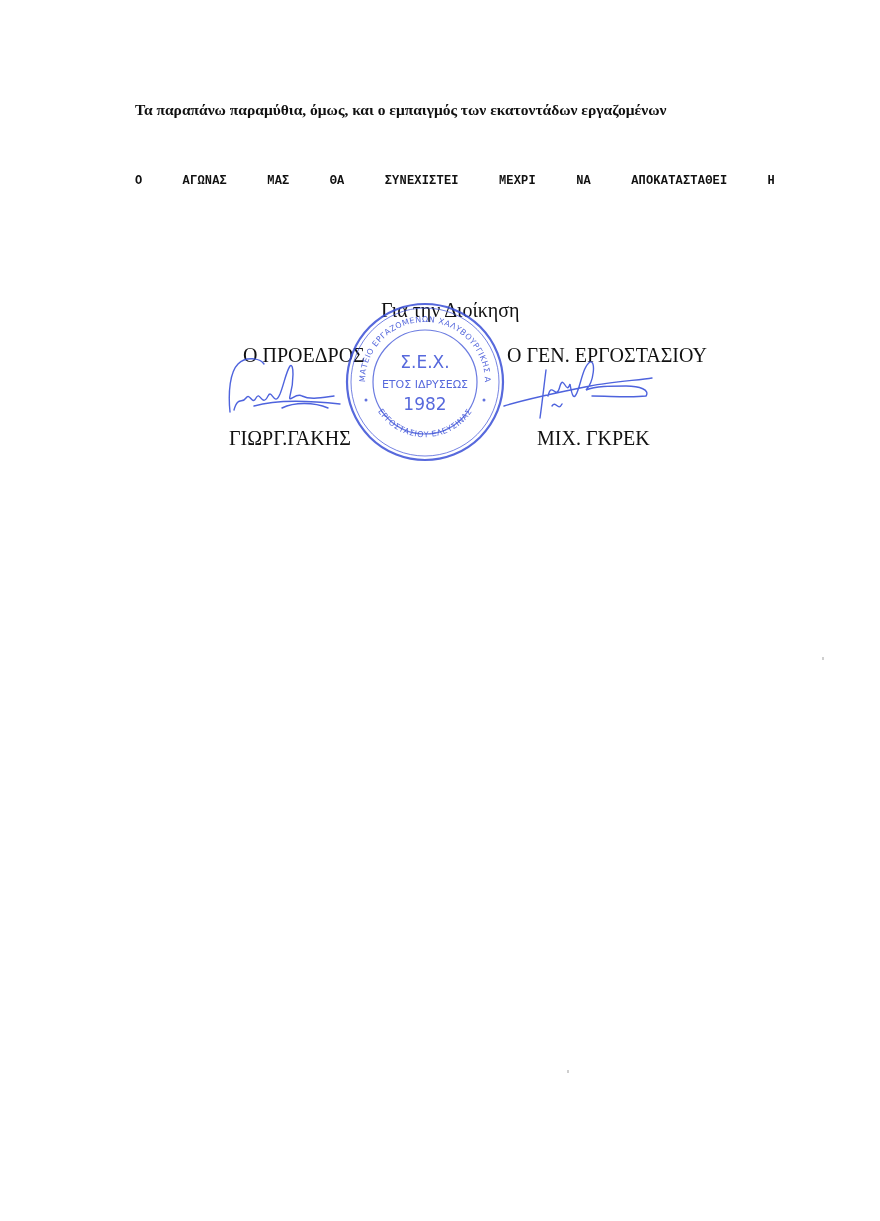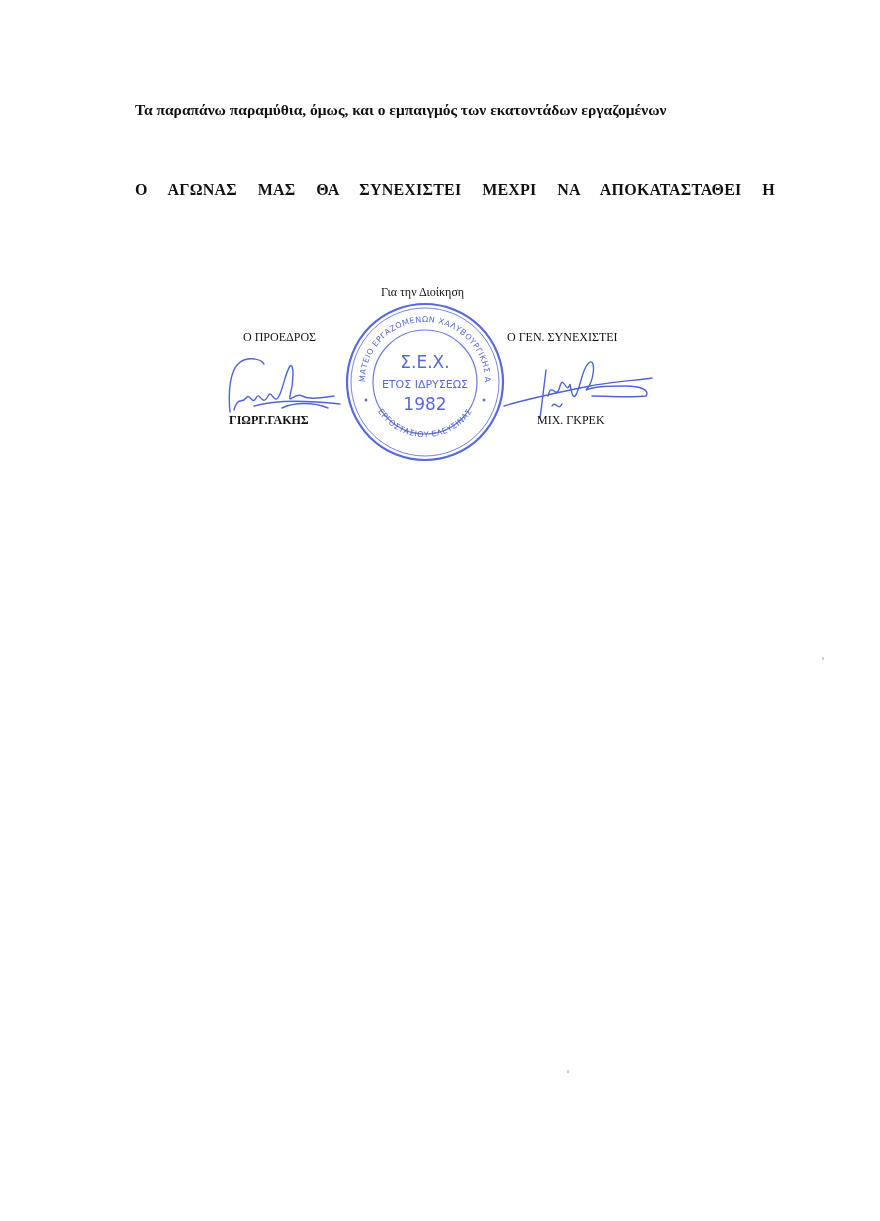--- a/index.html
+++ b/index.html
@@ -1,28 +1,28 @@
 <!DOCTYPE html>
 <html><head>
 <meta charset="utf-8">
 <style>
   html, body { margin: 0; padding: 0; background: #ffffff; }
   body { width: 880px; height: 1221px; position: relative; overflow: hidden;
          font-family: "Liberation Serif", "DejaVu Serif", serif; color: #111; }
   .page { position: absolute; left: 0; top: 0; width: 880px; height: 1221px; background: #fff; }
   .para { position: absolute; left: 135px; width: 640px; font-weight: bold; font-size: 15.5px; }
   .p1 { top: 92px; line-height: 35px; }
-  .p2 { top: 172px; line-height: 36px; font-size: 16px; letter-spacing: 0.2px; }
+  .p2 { top: 163px; line-height: 36px; font-size: 12px; letter-spacing: 0.2px; font-family: Liberation Mono, monospace; }
   .p2 .l1 { display: block; text-align: justify; text-align-last: justify; width: 640px; }
   .p2 .l2 { display: block; }
-  .sig-text { position: absolute; font-size: 12px; font-weight: normal; white-space: nowrap; }
+  .sig-text { position: absolute; font-size: 20px; font-weight: normal; white-space: nowrap; margin-top: 14px; }
   .for-mgmt { left: 381px; top: 285px; }
   .pres-title { left: 243px; top: 330px; }
   .sec-title { left: 507px; top: 330px; }
-  .pres-name { left: 229px; top: 413px; font-weight: bold; }
+  .pres-name { left: 229px; top: 413px; }
   .sec-name { left: 537px; top: 413px; }
   .stamp { position: absolute; left: 343px; top: 300px; width: 164px; height: 164px; }
   .sig { position: absolute; }
   .sig1 { left: 224px; top: 352px; width: 120px; height: 64px; }
   .sig2 { left: 500px; top: 356px; width: 160px; height: 68px; }
   .speck { position: absolute; width: 2px; height: 3px; background: #cfcfcf; }
 </style>
 </head>
 <body>
 
@@ -31,21 +31,21 @@
   <div class="para p1">
     <div>Τα παραπάνω παραμύθια, όμως, και ο εμπαιγμός των εκατοντάδων εργαζομένων</div>
   </div>
 
   <div class="para p2">
     <span class="l1">Ο ΑΓΩΝΑΣ ΜΑΣ ΘΑ ΣΥΝΕΧΙΣΤΕΙ ΜΕΧΡΙ ΝΑ ΑΠΟΚΑΤΑΣΤΑΘΕΙ Η</span>
   </div>
 
   <div class="sig-text for-mgmt">Για την Διοίκηση</div>
   <div class="sig-text pres-title">Ο ΠΡΟΕΔΡΟΣ</div>
-  <div class="sig-text sec-title">Ο ΓΕΝ. ΣΥΝΕΧΙΣΤΕΙ</div>
+  <div class="sig-text sec-title">Ο ΓΕΝ. ΕΡΓΟΣΤΑΣΙΟΥ</div>
 
   <svg class="stamp" viewBox="0 0 164 164">
     <defs>
       <path id="ringTop" d="M 22 82 A 60 60 0 0 1 142 82"></path>
       <path id="ringBottom" d="M 28 96 A 56 56 0 0 0 136 96"></path>
     </defs>
     <circle cx="82" cy="82" r="78" fill="none" stroke="#3a4fd6" stroke-width="2.2" opacity="0.85"></circle>
     <circle cx="82" cy="82" r="74" fill="none" stroke="#3a4fd6" stroke-width="1" opacity="0.7"></circle>
     <circle cx="82" cy="82" r="52" fill="none" stroke="#3a4fd6" stroke-width="1.2" opacity="0.75"></circle>
     <text font-family="DejaVu Sans, sans-serif" font-size="8" fill="#3a4fd6" opacity="0.85" letter-spacing="0.5">

